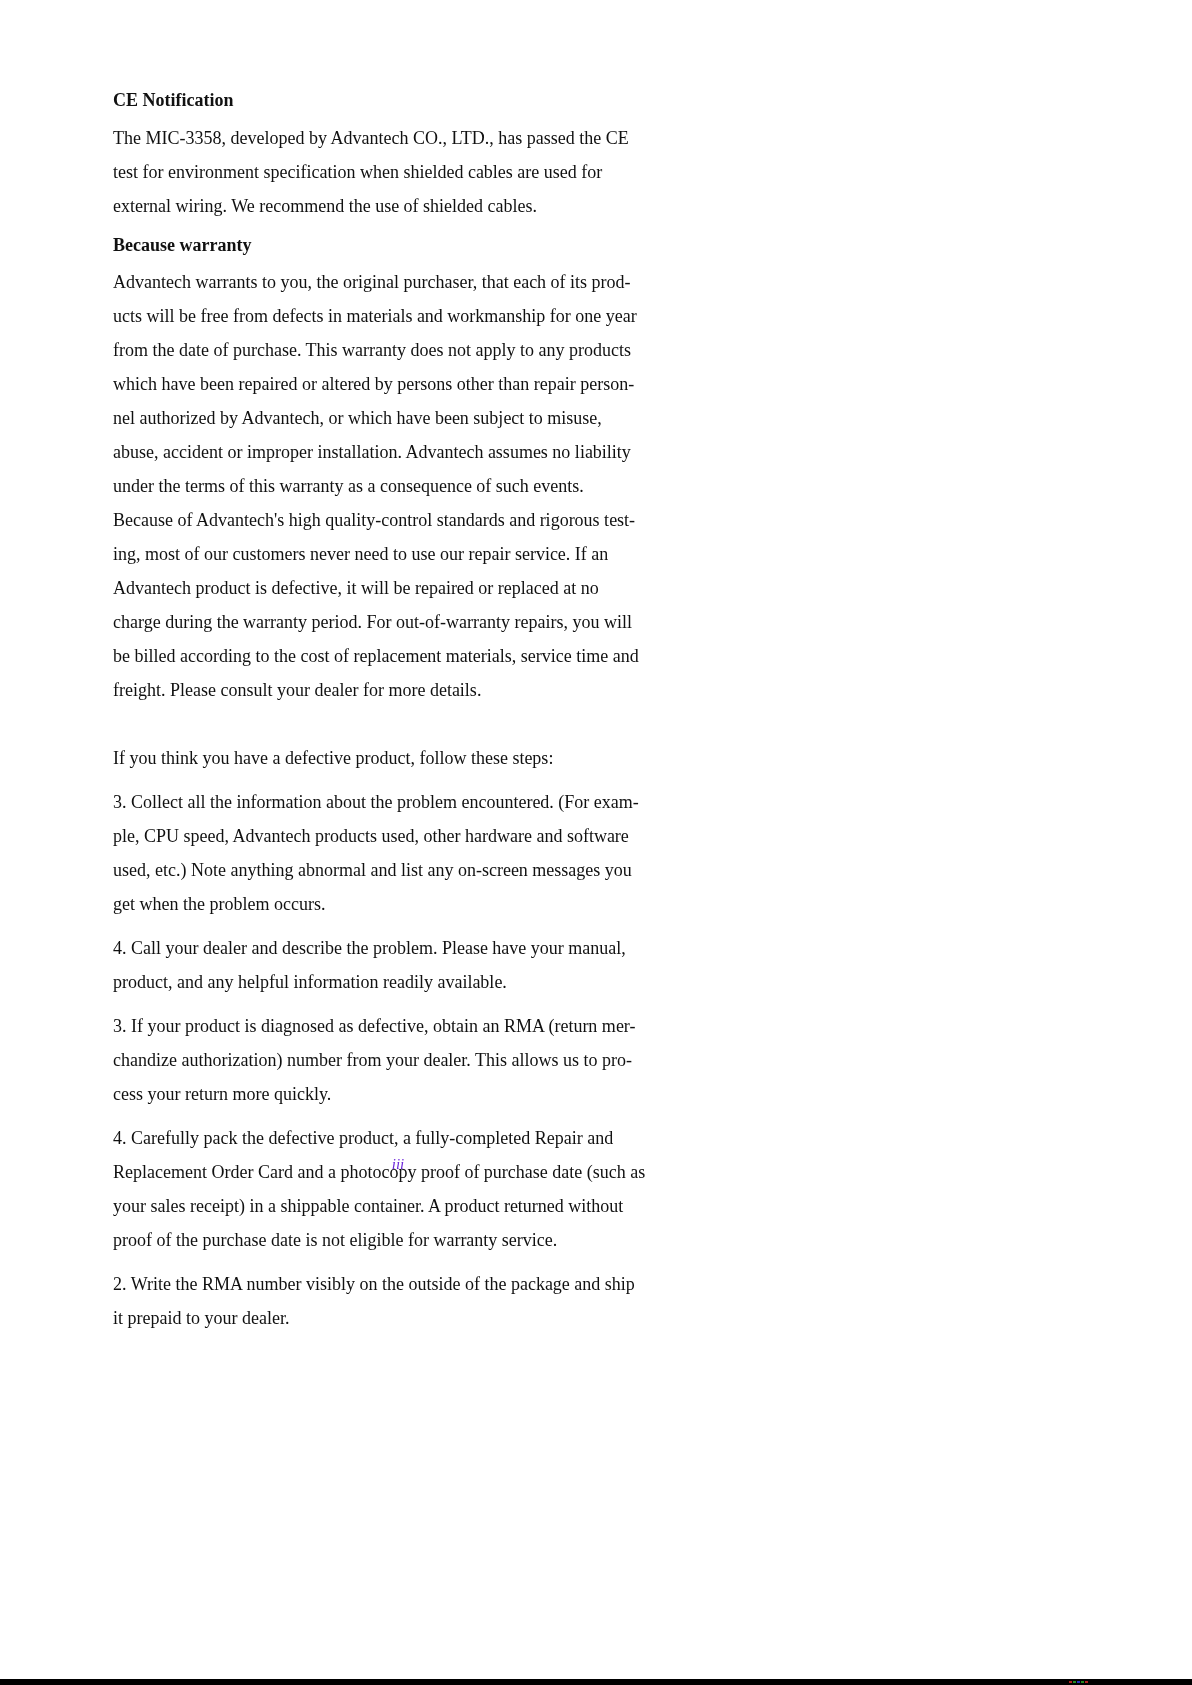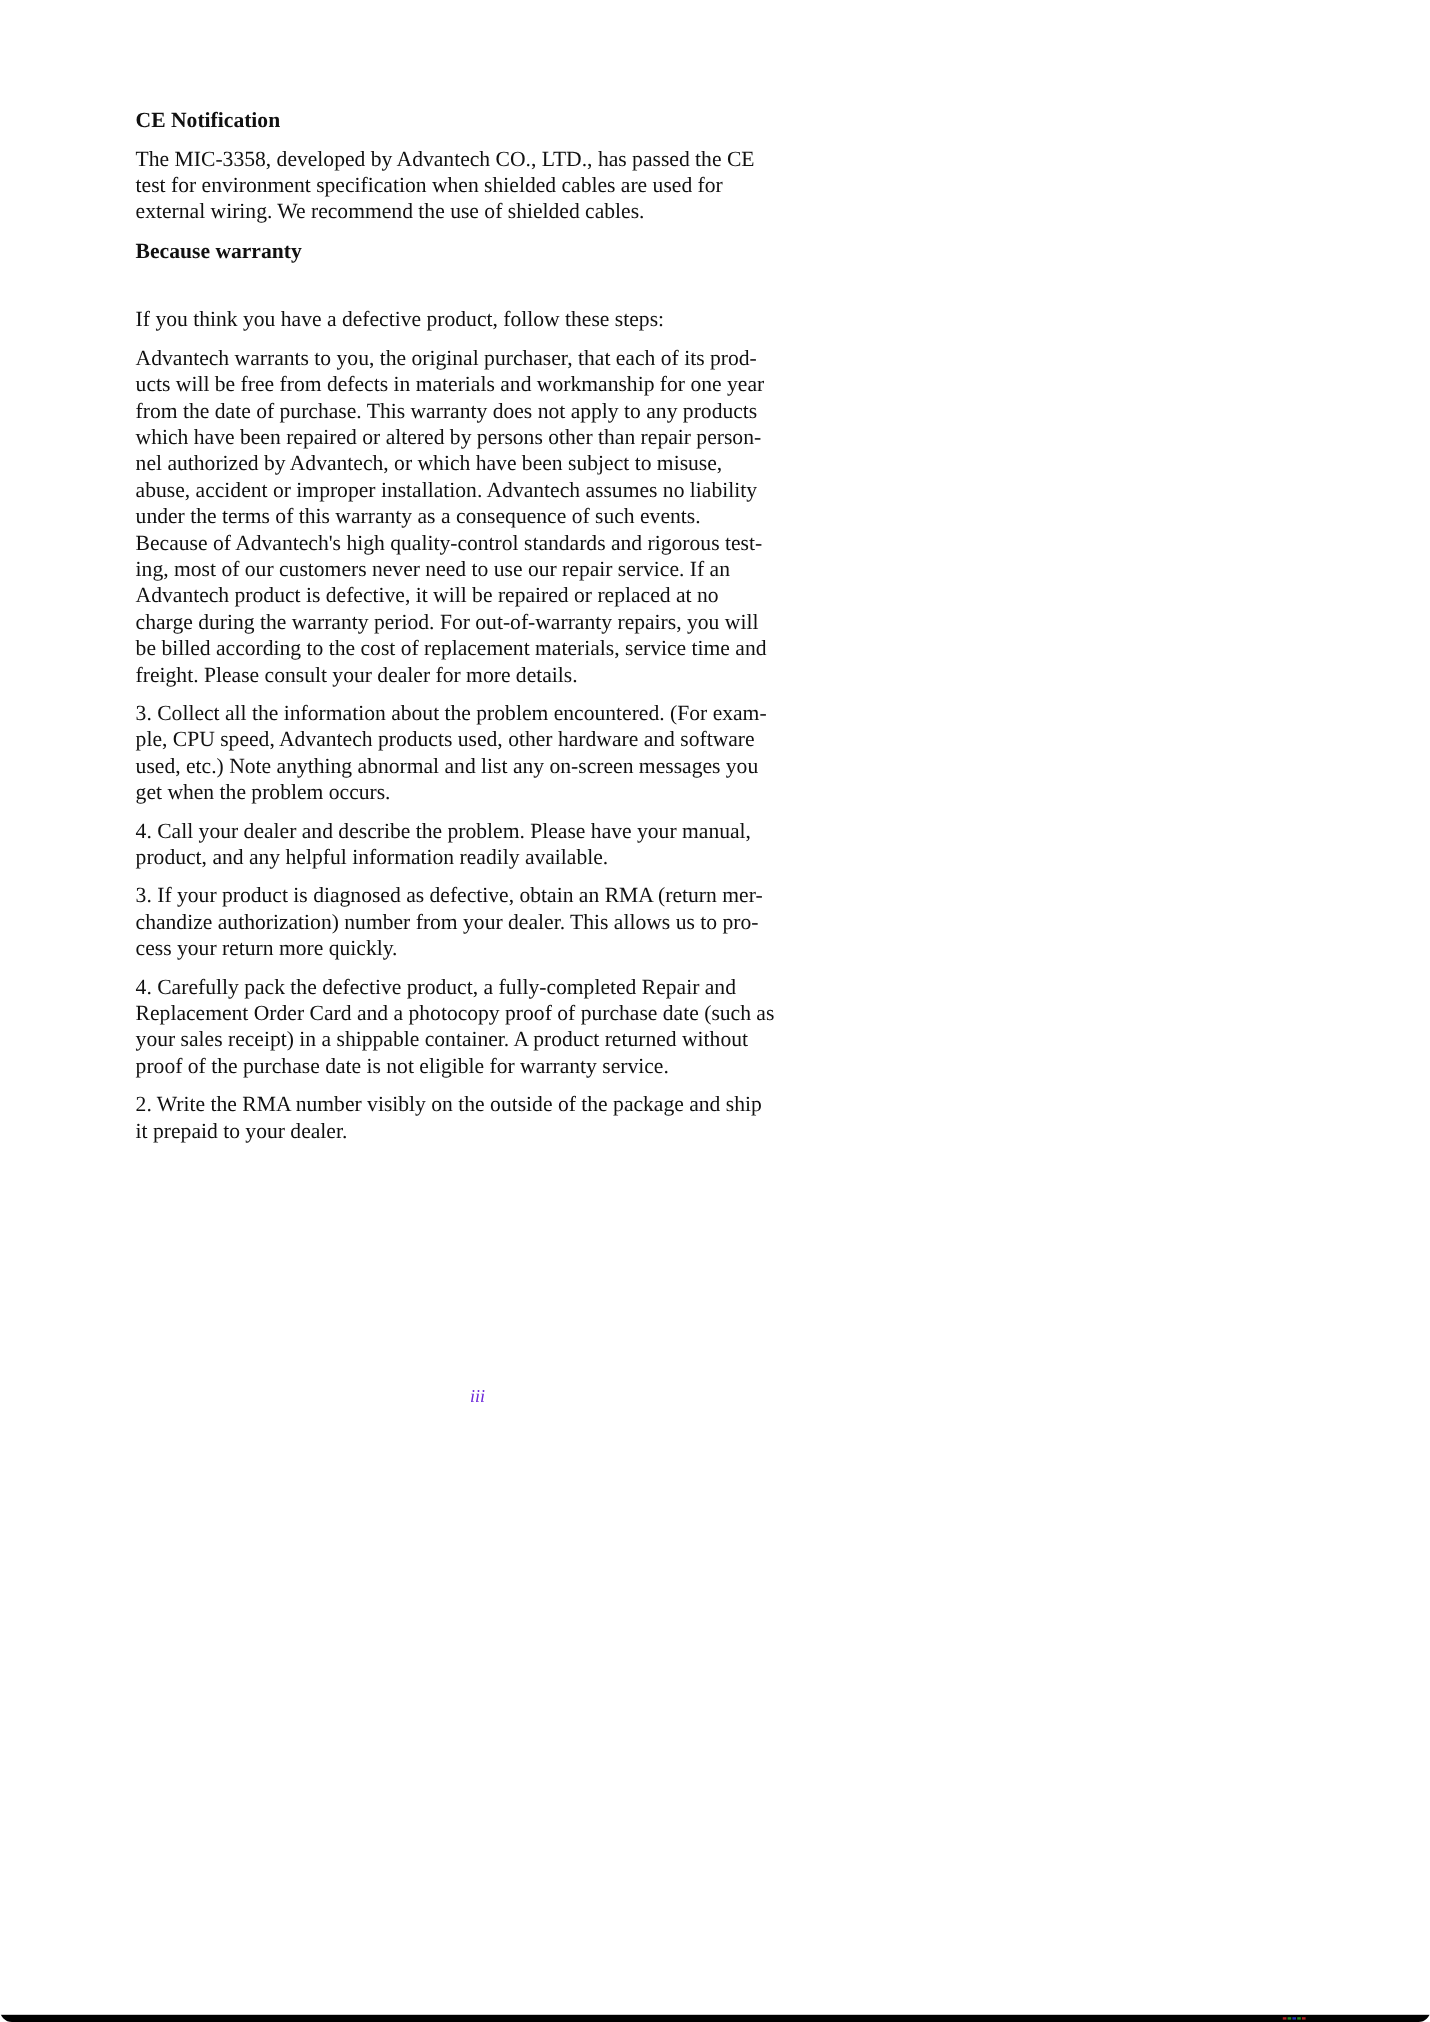--- a/index.html
+++ b/index.html
@@ -8,37 +8,36 @@
     background: #ffffff;
   }
   .page {
     position: relative;
     width: 1192px;
     height: 1685px;
     background: #ffffff;
     overflow: hidden;
     font-family: "Liberation Serif", "DejaVu Serif", serif;
     color: #111111;
-    border-radius: 10px;
   }
   .content {
     position: absolute;
     left: 113px;
     top: 88px;
     width: 600px;
   }
   .heading {
     font-size: 18px;
     line-height: 24.5px;
     font-weight: bold;
     margin: 0 0 8px 0;
   }
   .para {
     font-size: 18px;
-    line-height: 22px;
+    line-height: 34px;
     margin: 0 0 10px 0;
     white-space: pre;
   }
   .steps-intro {
     margin-top: 34px;
   }
   .page-number {
     position: absolute;
     left: 113px;
     top: 1154px;
@@ -73,34 +72,34 @@
 
     <section>
       <h2 class="heading">CE Notification</h2>
       <p class="para">The MIC-3358, developed by Advantech CO., LTD., has passed the CE
 test for environment specification when shielded cables are used for
 external wiring. We recommend the use of shielded cables.</p>
     </section>
 
     <section>
       <h2 class="heading">Because warranty</h2>
-      <p class="para steps-intro">If you think you have a defective product, follow these steps:</p>
       <p class="para">Advantech warrants to you, the original purchaser, that each of its prod-
 ucts will be free from defects in materials and workmanship for one year
 from the date of purchase. This warranty does not apply to any products
 which have been repaired or altered by persons other than repair person-
 nel authorized by Advantech, or which have been subject to misuse,
 abuse, accident or improper installation. Advantech assumes no liability
 under the terms of this warranty as a consequence of such events.
 Because of Advantech's high quality-control standards and rigorous test-
 ing, most of our customers never need to use our repair service. If an
 Advantech product is defective, it will be repaired or replaced at no
 charge during the warranty period. For out-of-warranty repairs, you will
 be billed according to the cost of replacement materials, service time and
 freight. Please consult your dealer for more details.</p>
+      <p class="para steps-intro">If you think you have a defective product, follow these steps:</p>
       <p class="para">3. Collect all the information about the problem encountered. (For exam-
 ple, CPU speed, Advantech products used, other hardware and software
 used, etc.) Note anything abnormal and list any on-screen messages you
 get when the problem occurs.</p>
       <p class="para">4. Call your dealer and describe the problem. Please have your manual,
 product, and any helpful information readily available.</p>
       <p class="para">3. If your product is diagnosed as defective, obtain an RMA (return mer-
 chandize authorization) number from your dealer. This allows us to pro-
 cess your return more quickly.</p>
       <p class="para">4. Carefully pack the defective product, a fully-completed Repair and

